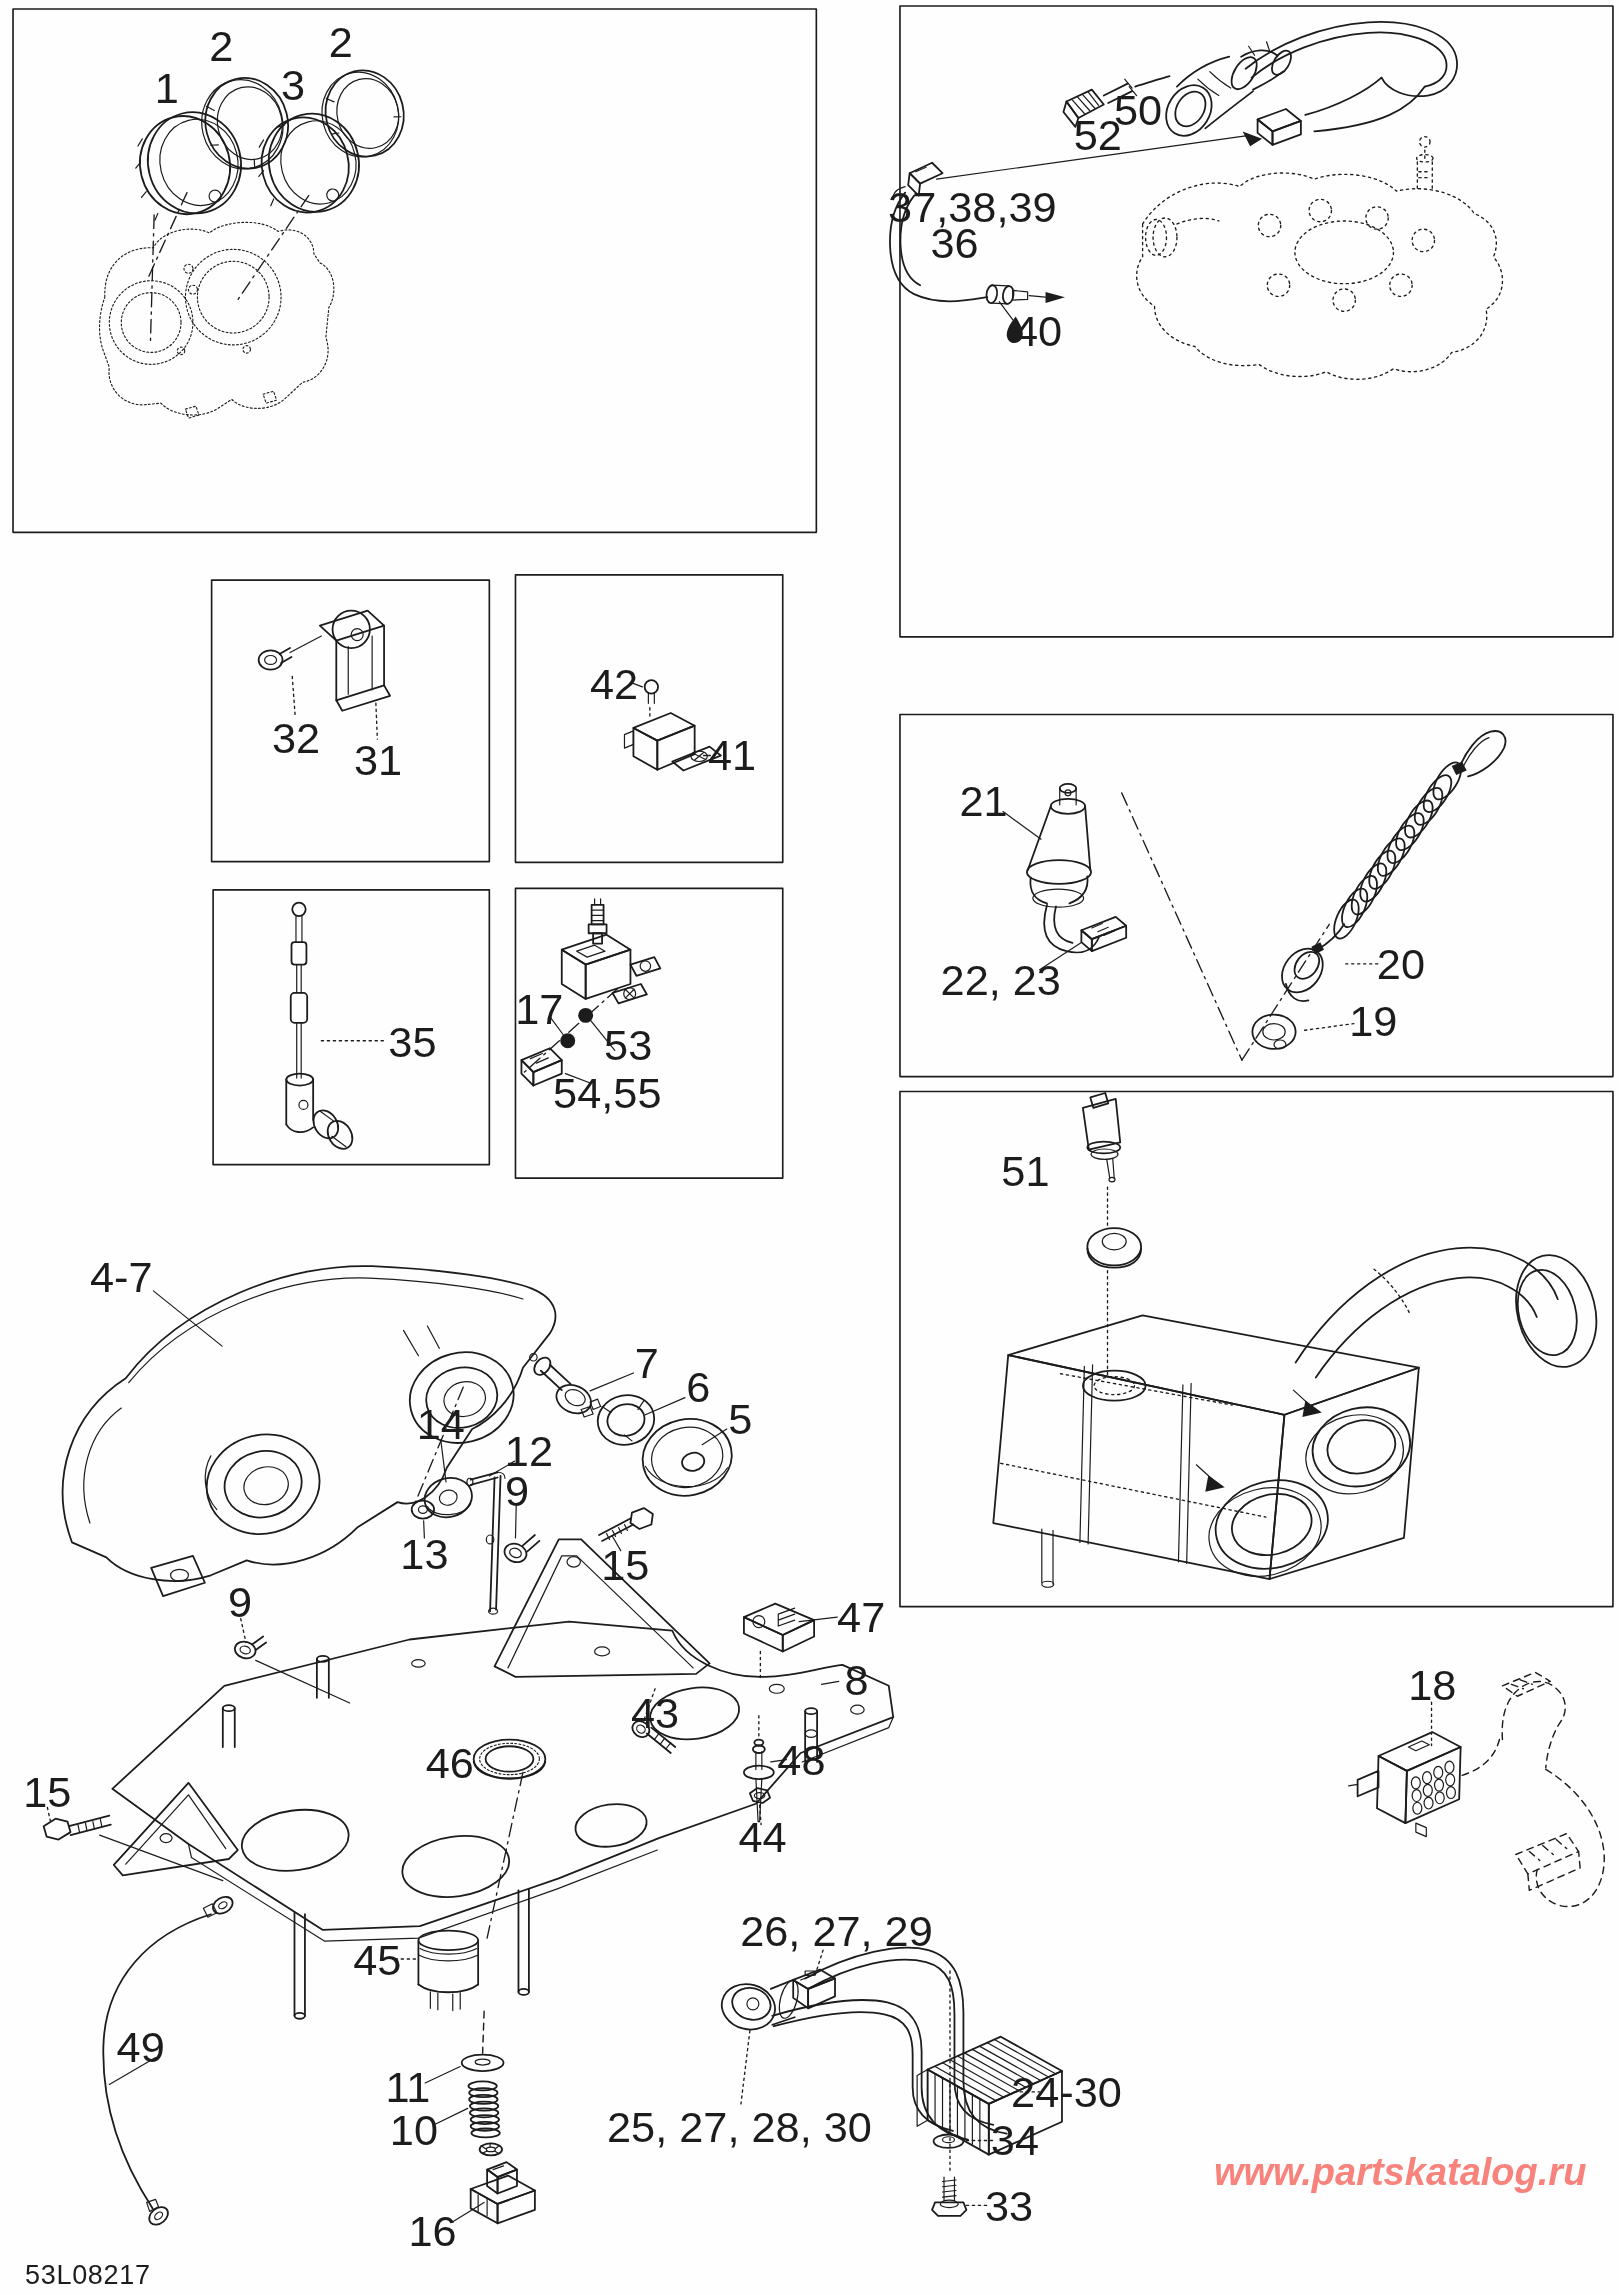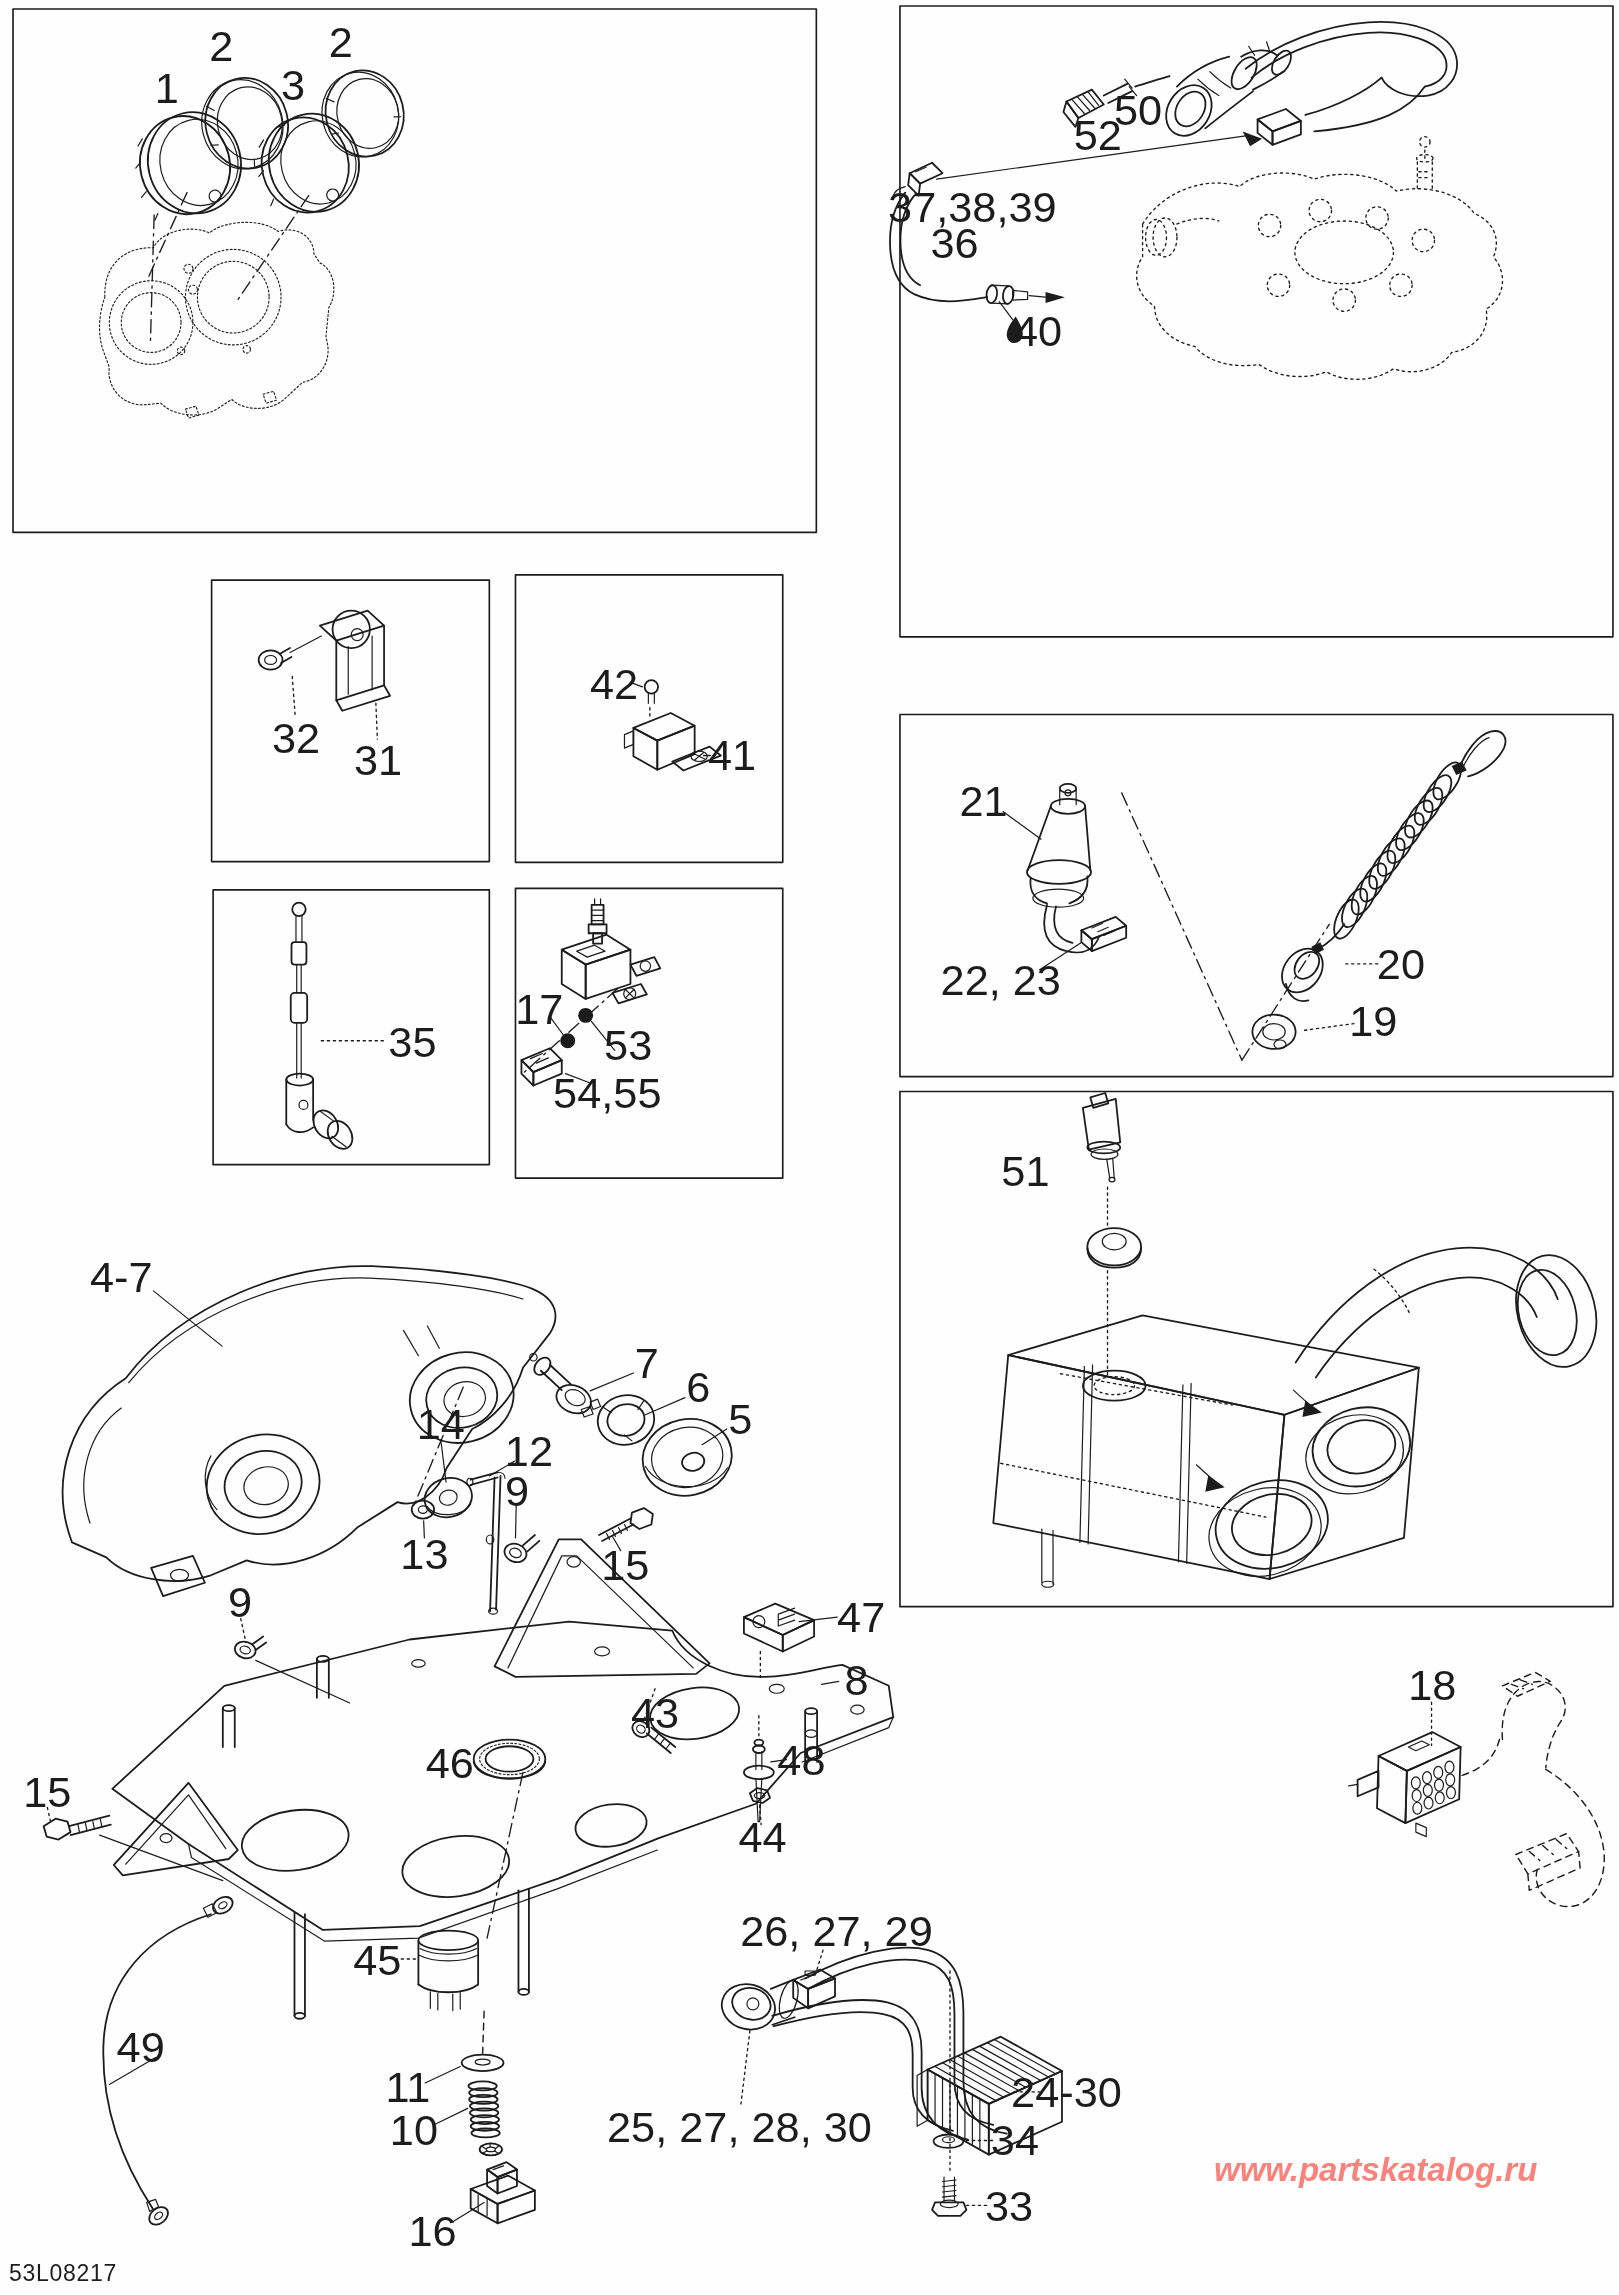--- a/index.html
+++ b/index.html
@@ -21,26 +21,26 @@
   #diagram .dot{stroke-dasharray:3 5;stroke-width:1.8;}
   #diagram .dash{stroke-dasharray:9 7;stroke-width:1.9;}
   #diagram .dashdot{stroke-dasharray:18 7 3 7;stroke-width:1.8;}
   #diagram .faint{stroke-width:1.5;stroke-dasharray:2.5 3;}
   #diagram .fillink{fill:#1c1c1c;stroke:none;}
   #diagram text.part-label{
     font-family:"Liberation Sans",sans-serif;
     font-size:58px;fill:#1c1c1c;stroke:none;text-anchor:middle;
   }
   .footer-code{
-    position:absolute;left:9px;top:2260px;
-    font-size:23px;color:#1c1c1c;letter-spacing:0.7px;
+    position:absolute;left:25px;top:2260px;
+    font-size:27px;color:#1c1c1c;letter-spacing:0.7px;
   }
   .watermark{
     position:absolute;left:1214px;top:2151px;width:351px;
-    font-size:33px;font-weight:700;font-style:italic;
+    font-size:38px;font-weight:700;font-style:italic;
     color:#f8827c;white-space:nowrap;
   }
 </style>
 </head>
 <body style="background: rgb(253, 254, 253);">
 
 <div id="stage">
 <svg id="diagram" width="1620" height="2295" viewBox="0 0 2169 3074">
 
   <g id="panels-layer">

